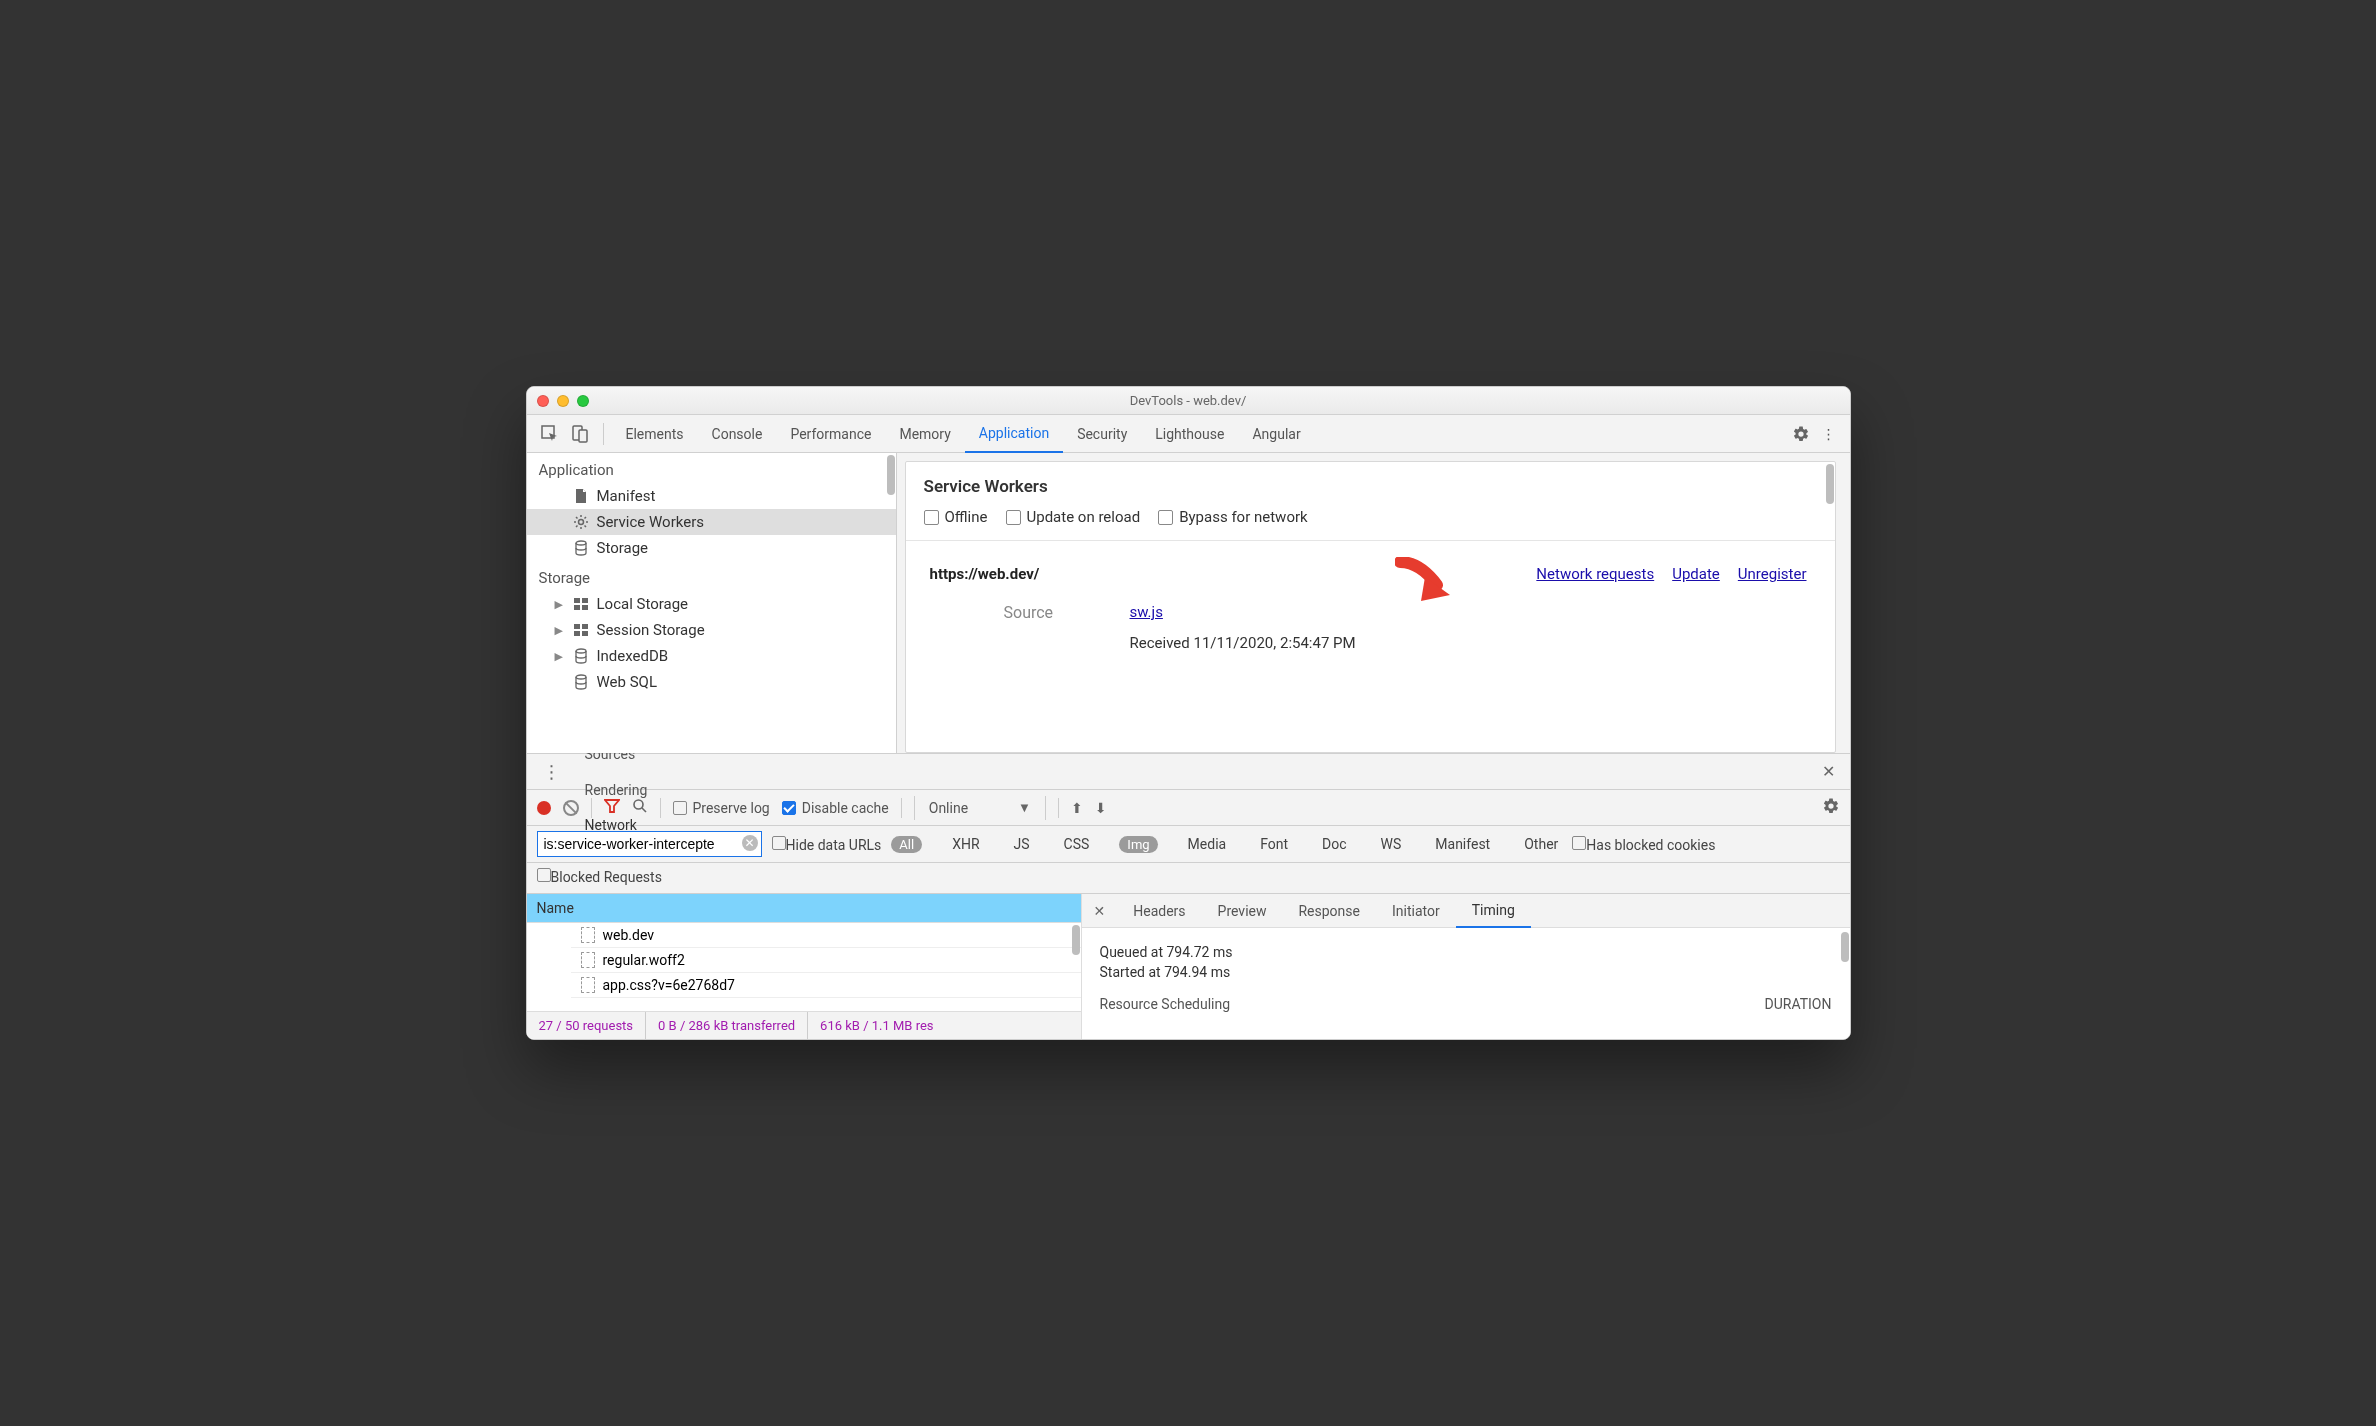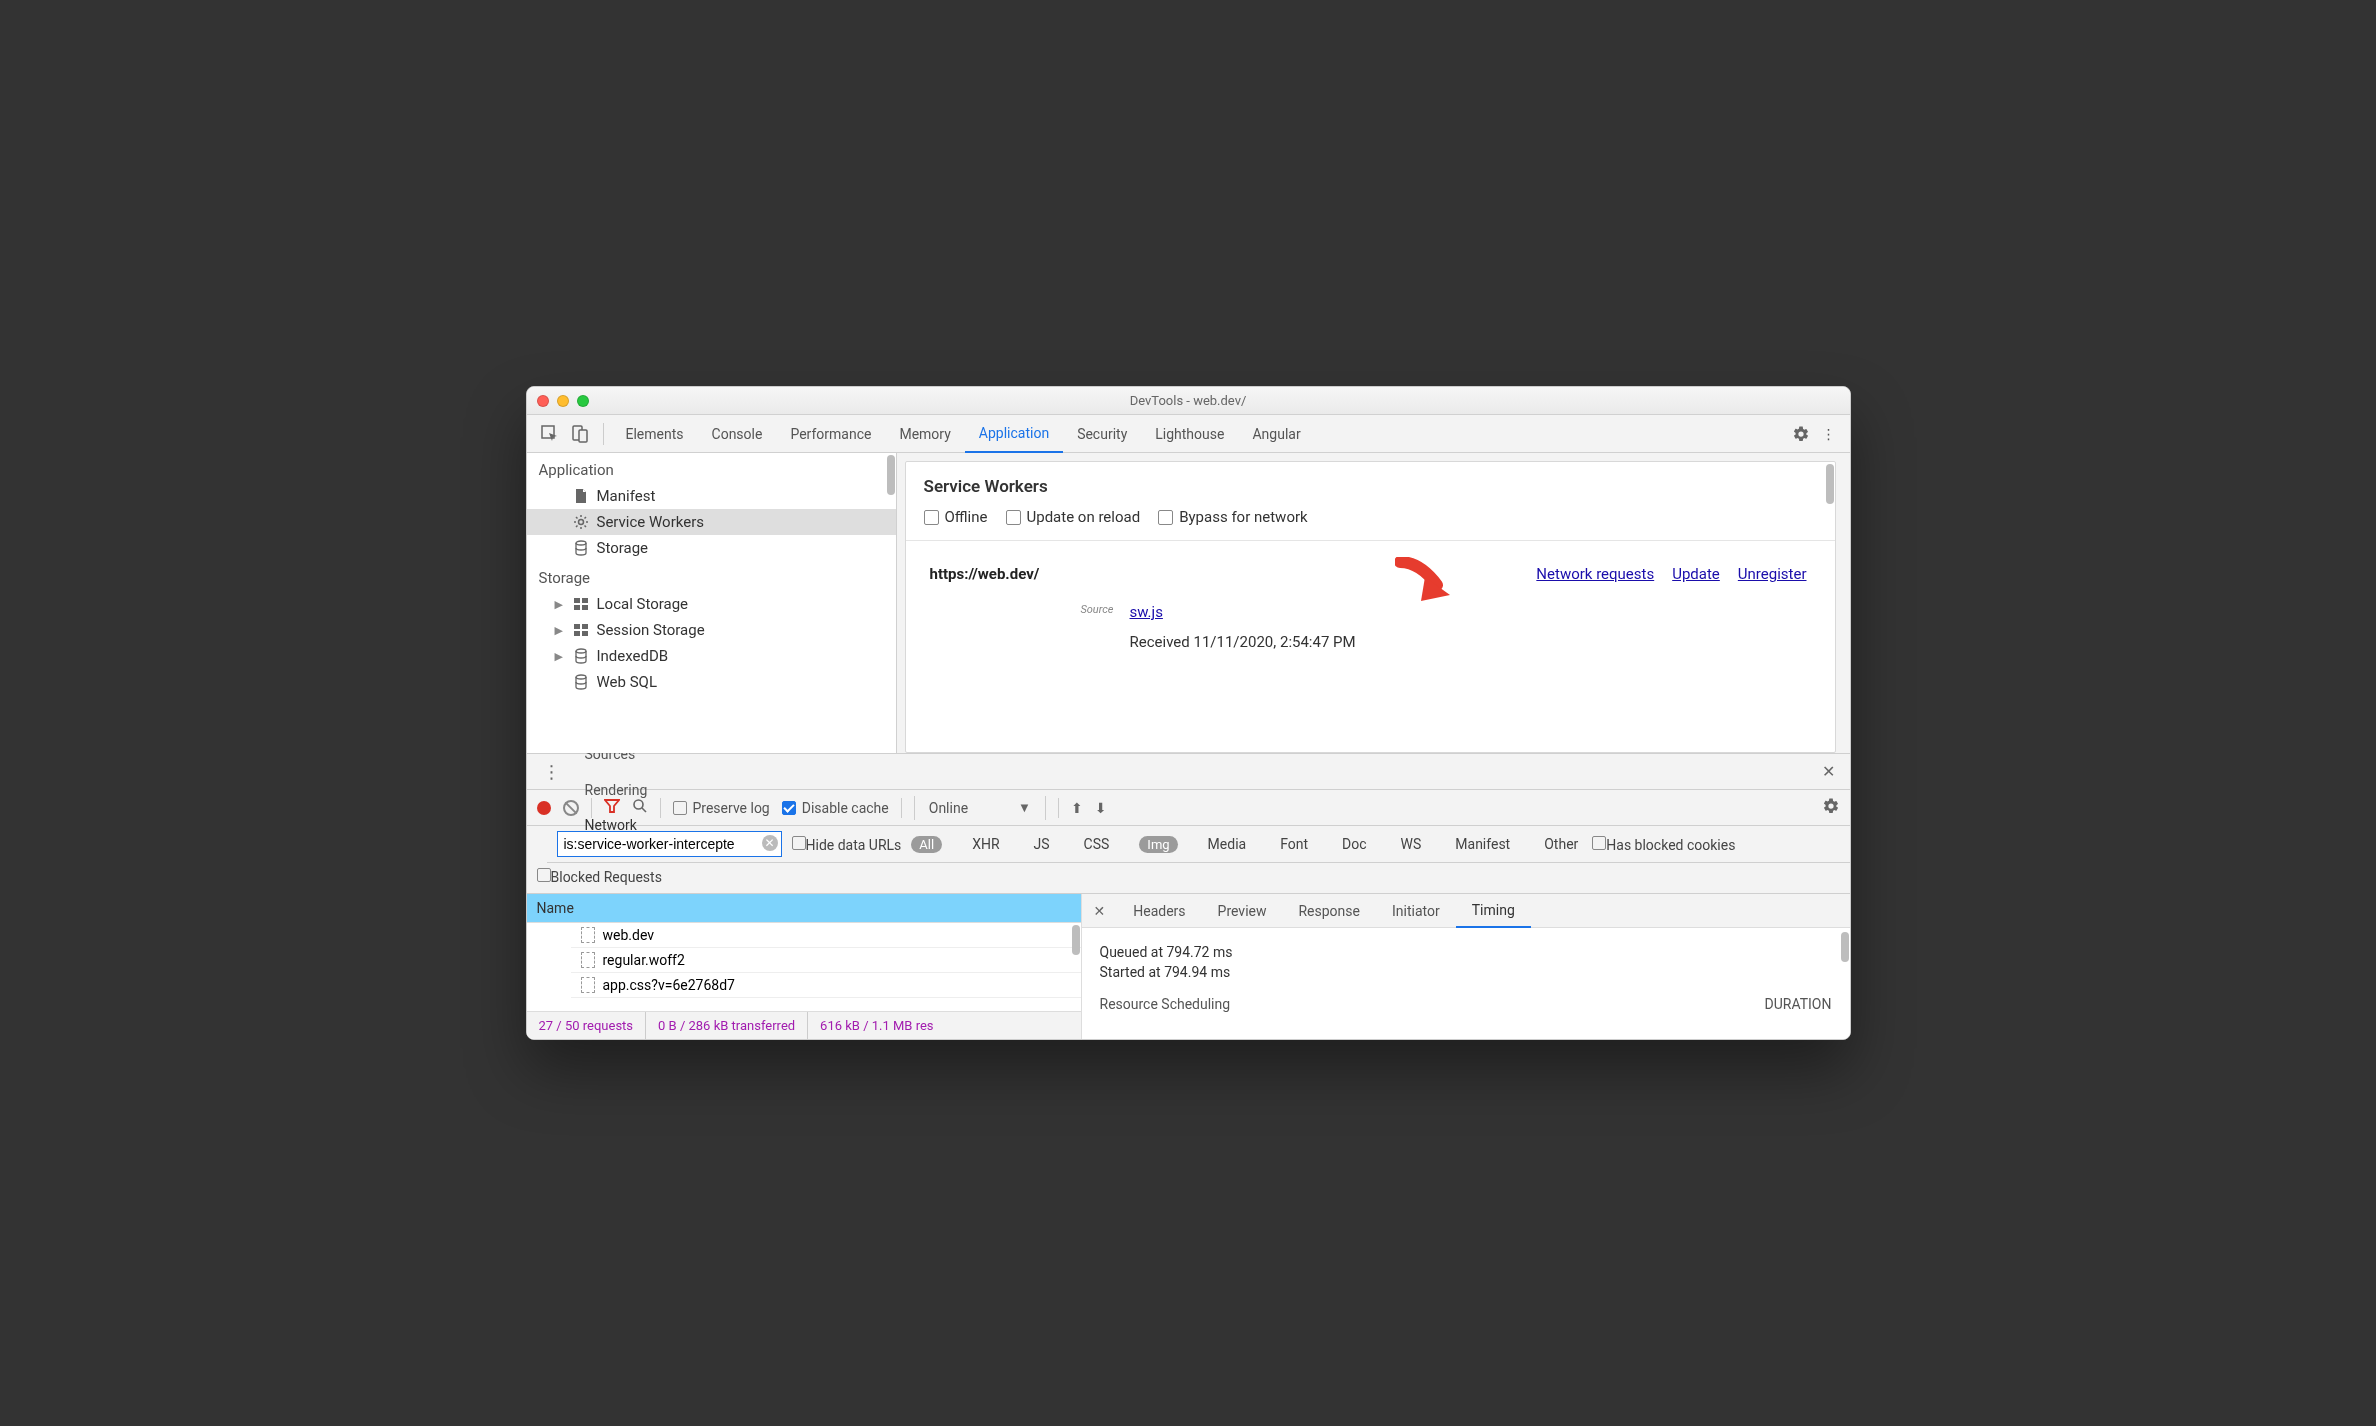--- a/index.html
+++ b/index.html
@@ -58,21 +58,21 @@
   .panel-scroll{position:absolute;right:1px;top:2px;width:8px;height:40px;background:#bdbdbd;border-radius:4px;}
   .panel h2 { font-size:17px; font-weight:600; color:#333; margin-bottom:12px;}
   .check-row { display:flex; gap:18px; align-items:center; font-size:15px; color:#333; margin-bottom:14px;}
   .check-row label{display:flex;align-items:center;gap:6px;}
   .cb{width:15px;height:15px;border:1.5px solid #888;border-radius:2px;display:inline-block;}
   .sw-row{display:flex;align-items:center;justify-content:space-between;padding:24px 10px 8px 6px;}
   .sw-origin{font-weight:700;font-size:15px;color:#222;}
   .sw-links{display:flex;gap:18px;}
   .sw-links a{color:#1a0dab;text-decoration:underline;font-size:15px;}
   .sw-field{display:flex;margin:12px 0 6px;padding-left:80px;}
-  .sw-label{width:110px;text-align:right;color:#888;font-size:11px;font-style:italic;}
+  .sw-label{width:110px;text-align:left;color:#888;font-size:16px;}
   .sw-val{margin-left:16px;font-size:15px;color:#333;}
   .sw-val a{color:#1a0dab;text-decoration:underline;}
   .arrow{position:absolute;top:95px;right:380px;}
   .arrow svg{width:60px;height:50px;}
   
   .drawer {
     border-top:1px solid #cfcfcf;background:#f3f3f3;
   }
   .drawer-tabs{display:flex;align-items:center;height:36px;border-bottom:1px solid #cfcfcf;padding:0 6px;font-size:14px;color:#555;}
   .drawer-tabs .dt{padding:0 14px;height:36px;display:flex;align-items:center;cursor:pointer;}
@@ -87,21 +87,21 @@
   .nsep{width:1px;height:20px;background:#ccc;}
   .funnel{color:#d93025;font-size:16px;}
   .magnify{width:16px;height:16px;}
   .cb2{width:14px;height:14px;border:1.5px solid #888;border-radius:2px;display:inline-block;}
   .cb2.checked{background:#1a73e8;border-color:#1a73e8;position:relative;}
   .cb2.checked::after{content:"";position:absolute;left:3px;top:0px;width:4px;height:8px;border:solid white;border-width:0 2px 2px 0;transform:rotate(45deg);}
   .net-toolbar label{display:flex;align-items:center;gap:6px;}
   .select{display:flex;align-items:center;gap:50px;border-left:1px solid #ccc;border-right:1px solid #ccc;padding:0 14px;height:24px;}
   .updown{font-size:13px;color:#666;}
   
-  .filter-row{display:flex;align-items:center;flex-wrap:wrap;height:auto;padding:5px 10px;gap:10px;border-bottom:1px solid #cfcfcf;font-size:14px;color:#444;background:#f3f3f3;margin-left:20px;}
+  .filter-row{display:flex;align-items:center;flex-wrap:wrap;height:auto;padding:5px 10px;gap:10px;border-bottom:1px solid #cfcfcf;font-size:14px;color:#444;background:#f3f3f3;}
   .filter-input{position:relative;width:225px;}
   .filter-input input{width:100%;height:26px;border:1.5px solid #1a73e8;padding:0 22px 0 6px;font-size:14px;outline:none;background:#fff;}
   .filter-input .clear{position:absolute;right:4px;top:4px;width:16px;height:16px;border-radius:50%;background:#bbb;color:#fff;font-size:12px;display:flex;align-items:center;justify-content:center;}
   .pill{background:#9b9b9b;color:#fff;border-radius:10px;padding:1px 8px;font-size:13px;}
   .ftab{padding:0 4px;}
   .filter-row2{display:flex;align-items:center;padding:5px 10px 8px;gap:8px;border-bottom:1px solid #cfcfcf;font-size:14px;color:#444;background:#f3f3f3;}
   
   .net-body{display:flex;height:145px;background:#fff;}
   .req-list{width:555px;border-right:1px solid #ddd;display:flex;flex-direction:column;position:relative;}
   .req-head{padding:6px 10px;font-size:14px;color:#333;border-bottom:1px solid #ddd;background:#7dd3fc;}

